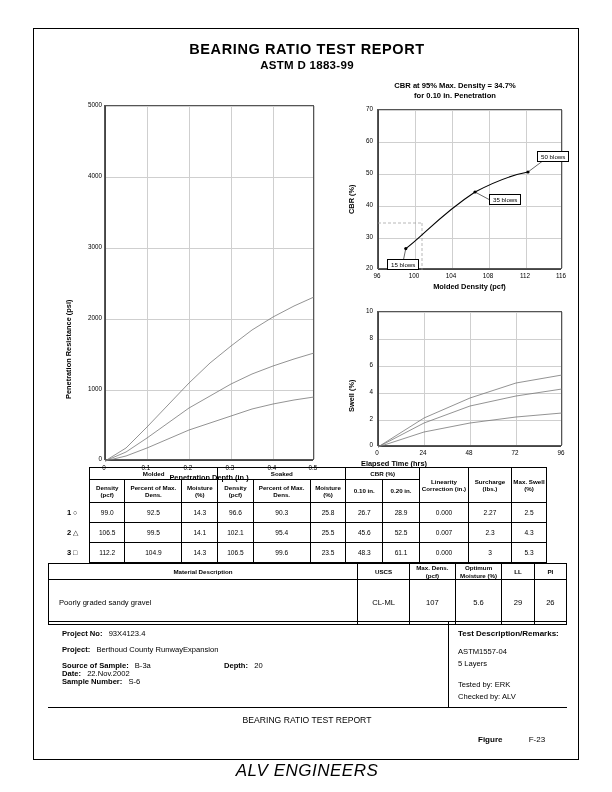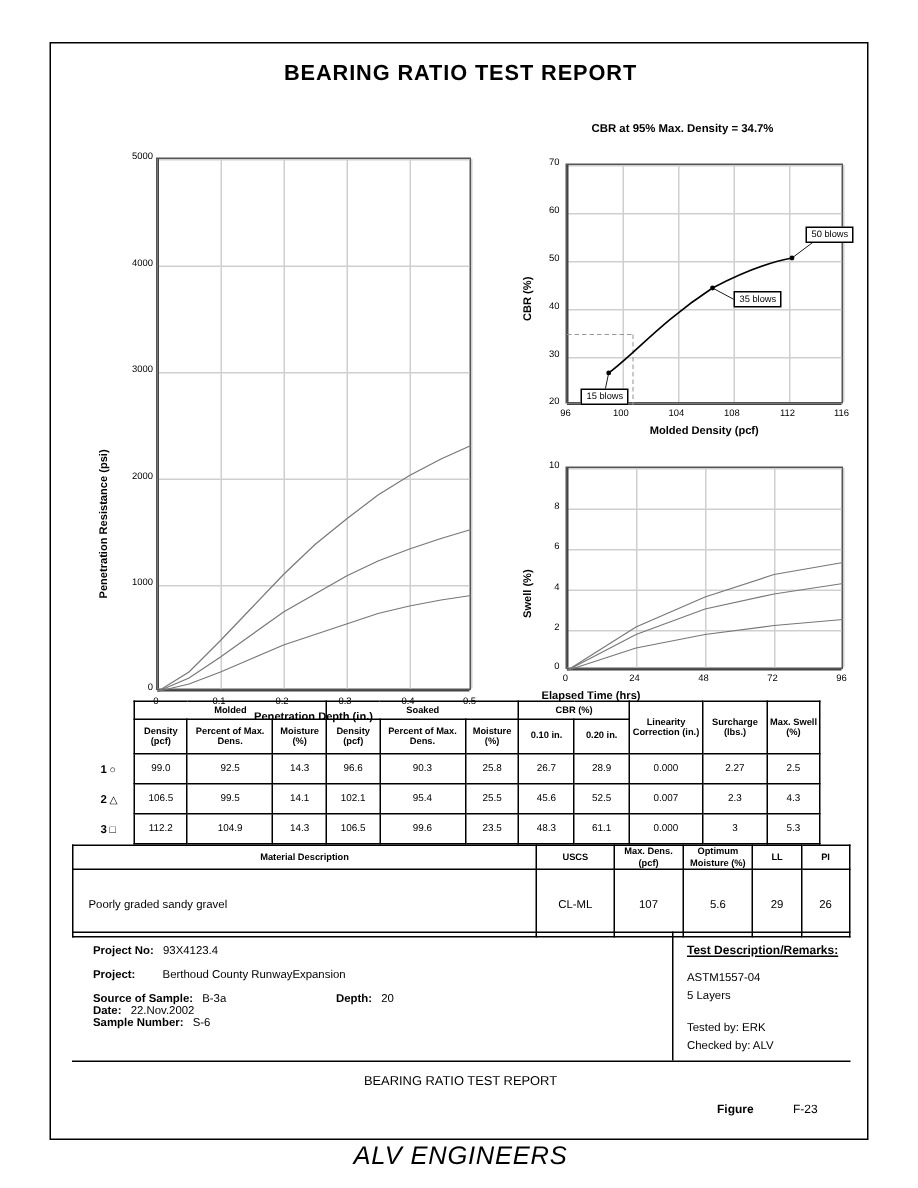--- a/index.html
+++ b/index.html
@@ -71,20 +71,21 @@
   .hline{position:absolute;background:#000;height:1px;}
   .vline{position:absolute;background:#000;width:1px;}
 </style>
 </head>
 <body>
 
 <div class="page">
   <div class="frame">
 
     <div class="title1">BEARING RATIO TEST REPORT</div>
+    <div class="title2">ASTM D 1883-99</div>
 
     <div class="chartbox" style="left:18px;top:50px;width:280px;height:400px;">
 
       <div class="plot" style="left:52px;top:26px;width:210px;height:355px;">
 
         <div class="gridline h" style="top:0px;"></div>
         <div class="gridline h" style="top:71px;"></div>
         <div class="gridline h" style="top:142px;"></div>
         <div class="gridline h" style="top:213px;"></div>
         <div class="gridline h" style="top:284px;"></div>
@@ -149,20 +150,21 @@
           <circle cx="27.8" cy="138.6" r="1.6" fill="#000"></circle>
           <circle cx="97" cy="82" r="1.6" fill="#000"></circle>
           <circle cx="150" cy="62" r="1.6" fill="#000"></circle>
           <line x1="150" y1="62" x2="166" y2="50" stroke="#000" stroke-width="0.6"></line>
           <line x1="97" y1="82" x2="112" y2="90" stroke="#000" stroke-width="0.6"></line>
           <line x1="27.8" y1="138.6" x2="25" y2="152" stroke="#000" stroke-width="0.6"></line>
         </svg>
       </div>
 
       <div class="cbr-note" style="top:2px;">CBR at 95% Max. Density = 34.7%</div>
+      <div class="cbr-note" style="top:12px;">for 0.10 in. Penetration</div>
 
       <div class="axlabel" style="left:10px;top:26px;width:24px;text-align:right;">70</div>
       <div class="axlabel" style="left:10px;top:58px;width:24px;text-align:right;">60</div>
       <div class="axlabel" style="left:10px;top:90px;width:24px;text-align:right;">50</div>
       <div class="axlabel" style="left:10px;top:122px;width:24px;text-align:right;">40</div>
       <div class="axlabel" style="left:10px;top:154px;width:24px;text-align:right;">30</div>
       <div class="axlabel" style="left:10px;top:185px;width:24px;text-align:right;">20</div>
 
       <div class="axlabel" style="left:28px;top:193px;width:20px;">96</div>
       <div class="axlabel" style="left:65px;top:193px;width:20px;">100</div>
@@ -320,40 +322,40 @@
     <div class="hline" style="left:14px;top:592px;width:519px;"></div>
     <div class="vline" style="left:414px;top:592px;height:86px;"></div>
     <div class="hline" style="left:14px;top:678px;width:519px;"></div>
 
     <div class="info" style="left:28px;top:600px;">
       <span class="lbl">Project No:</span>
       <span style="margin-left:4px;">93X4123.4</span>
     </div>
     <div class="info" style="left:28px;top:616px;">
       <span class="lbl">Project:</span>
-      <span style="margin-left:16px;">Berthoud County RunwayExpansion</span>
+      <span style="margin-left:4px;">Berthoud County RunwayExpansion</span>
     </div>
     <div class="info" style="left:28px;top:632px;">
       <span class="lbl">Source of Sample:</span>
       <span style="margin-left:4px;">B-3a</span>
     </div>
     <div class="info" style="left:190px;top:632px;">
       <span class="lbl">Depth:</span>
       <span style="margin-left:4px;">20</span>
     </div>
     <div class="info" style="left:28px;top:648px;">
       <span class="lbl">Sample Number:</span>
       <span style="margin-left:4px;">S-6</span>
     </div>
     <div class="info" style="left:28px;top:640px;">
       <span class="lbl">Date:</span>
       <span style="margin-left:4px;">22.Nov.2002</span>
     </div>
 
-    <div class="info lbl" style="left:424px;top:600px;font-size:8px;text-decoration:underline;">Test Description/Remarks:</div>
+    <div class="info lbl" style="left:424px;top:600px;font-size:8px;">Test Description/Remarks:</div>
     <div class="info" style="left:424px;top:618px;">ASTM1557-04</div>
     <div class="info" style="left:424px;top:630px;">5 Layers</div>
     <div class="info" style="left:424px;top:651px;">Tested by: ERK</div>
     <div class="info" style="left:424px;top:663px;text-align:right;">Checked by: ALV</div>
 
     <div class="footline footer-title" style="top:686px;">BEARING RATIO TEST REPORT</div>
     <div class="footline footer-company" style="top:732px;font-style:italic;">ALV ENGINEERS</div>
     <div class="figure" style="left:444px;top:706px;">
       <b>Figure</b>
       <span style="margin-left:3px;padding-left:21px;">F-23</span>

